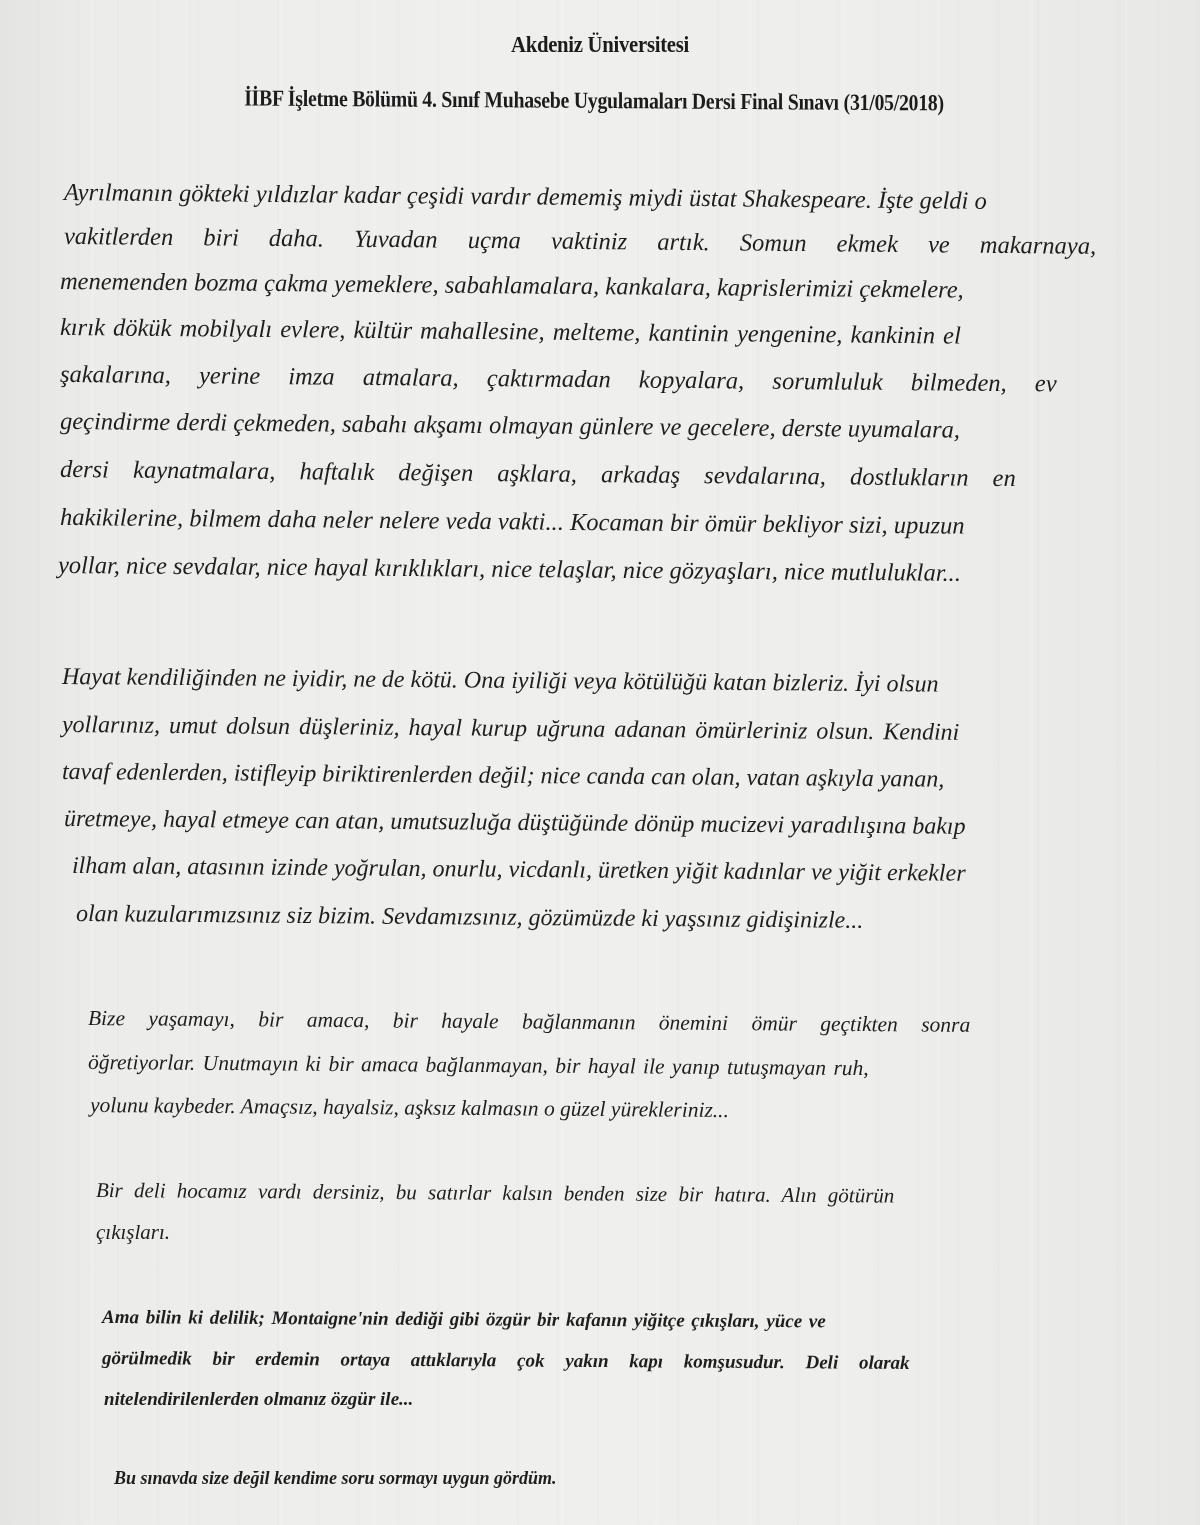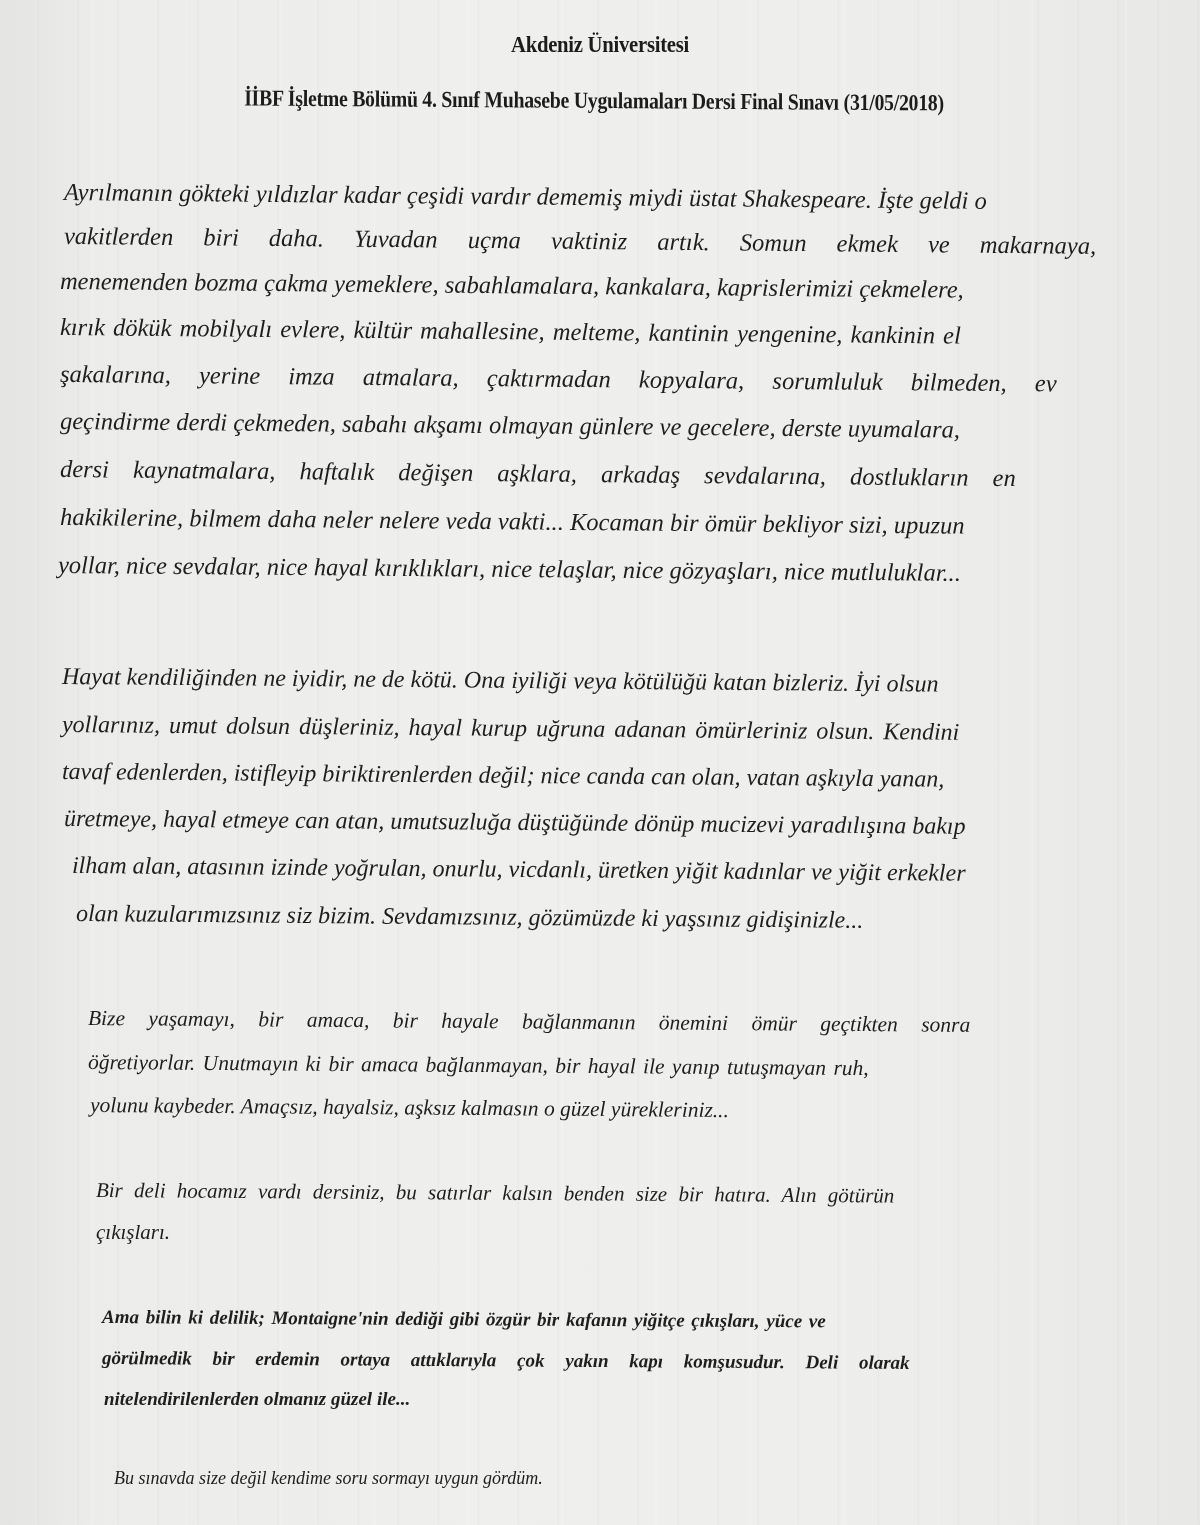--- a/index.html
+++ b/index.html
@@ -24,21 +24,21 @@
     .ln {
       position: absolute; white-space: nowrap;
       font-family: "Liberation Serif", serif; font-style: italic;
       color: #1e1e1e;
     }
     .p1 { font-size: 24.5px; }
     .p2 { font-size: 24px; }
     .p3 { font-size: 21.5px; }
     .p4 { font-size: 21px; }
     .p5 { font-size: 19px; font-weight: bold; }
-    .p6 { font-size: 18px; font-weight: normal; }
+    .p6 { font-size: 18px; font-weight: bold; }
   </style>
 </head>
 <body>
 
 <div class="streaks"></div>
 
 <div>
   <div class="header-line" style="top:32px;">Akdeniz Üniversitesi</div>
   <div class="header-line" style="top:88px; left:-6px; transform: scaleX(0.86) rotate(0.35deg);">İİBF İşletme Bölümü 4. Sınıf Muhasebe Uygulamaları Dersi Final Sınavı (31/05/2018)</div>
 </div>
@@ -71,18 +71,18 @@
 </div>
 
 <div>
   <div class="ln p4" style="left:96px; top:1178px; word-spacing:6px; transform: rotate(0.4deg); transform-origin:left;">Bir deli hocamız vardı dersiniz, bu satırlar kalsın benden size bir hatıra. Alın götürün</div>
   <div class="ln p4" style="left:96px; top:1220px;">çıkışları.</div>
 </div>
 
 <div>
   <div class="ln p5" style="left:102px; top:1306px; word-spacing:2px; transform: rotate(0.35deg); transform-origin:left;">Ama bilin ki delilik; Montaigne'nin dediği gibi özgür bir kafanın yiğitçe çıkışları, yüce ve</div>
   <div class="ln p5" style="left:102px; top:1347px; word-spacing:16px; transform: rotate(0.35deg); transform-origin:left;">görülmedik bir erdemin ortaya attıklarıyla çok yakın kapı komşusudur. Deli olarak</div>
-  <div class="ln p5" style="left:104px; top:1388px;">nitelendirilenlerden olmanız güzel ile...</div>
+  <div class="ln p5" style="left:104px; top:1388px;">nitelendirilenlerden olmanız özgür ile...</div>
 </div>
 
 <div>
   <div class="ln p6" style="left:114px; top:1468px;">Bu sınavda size değil kendime soru sormayı uygun gördüm.</div>
 </div>
 
 </body></html>

